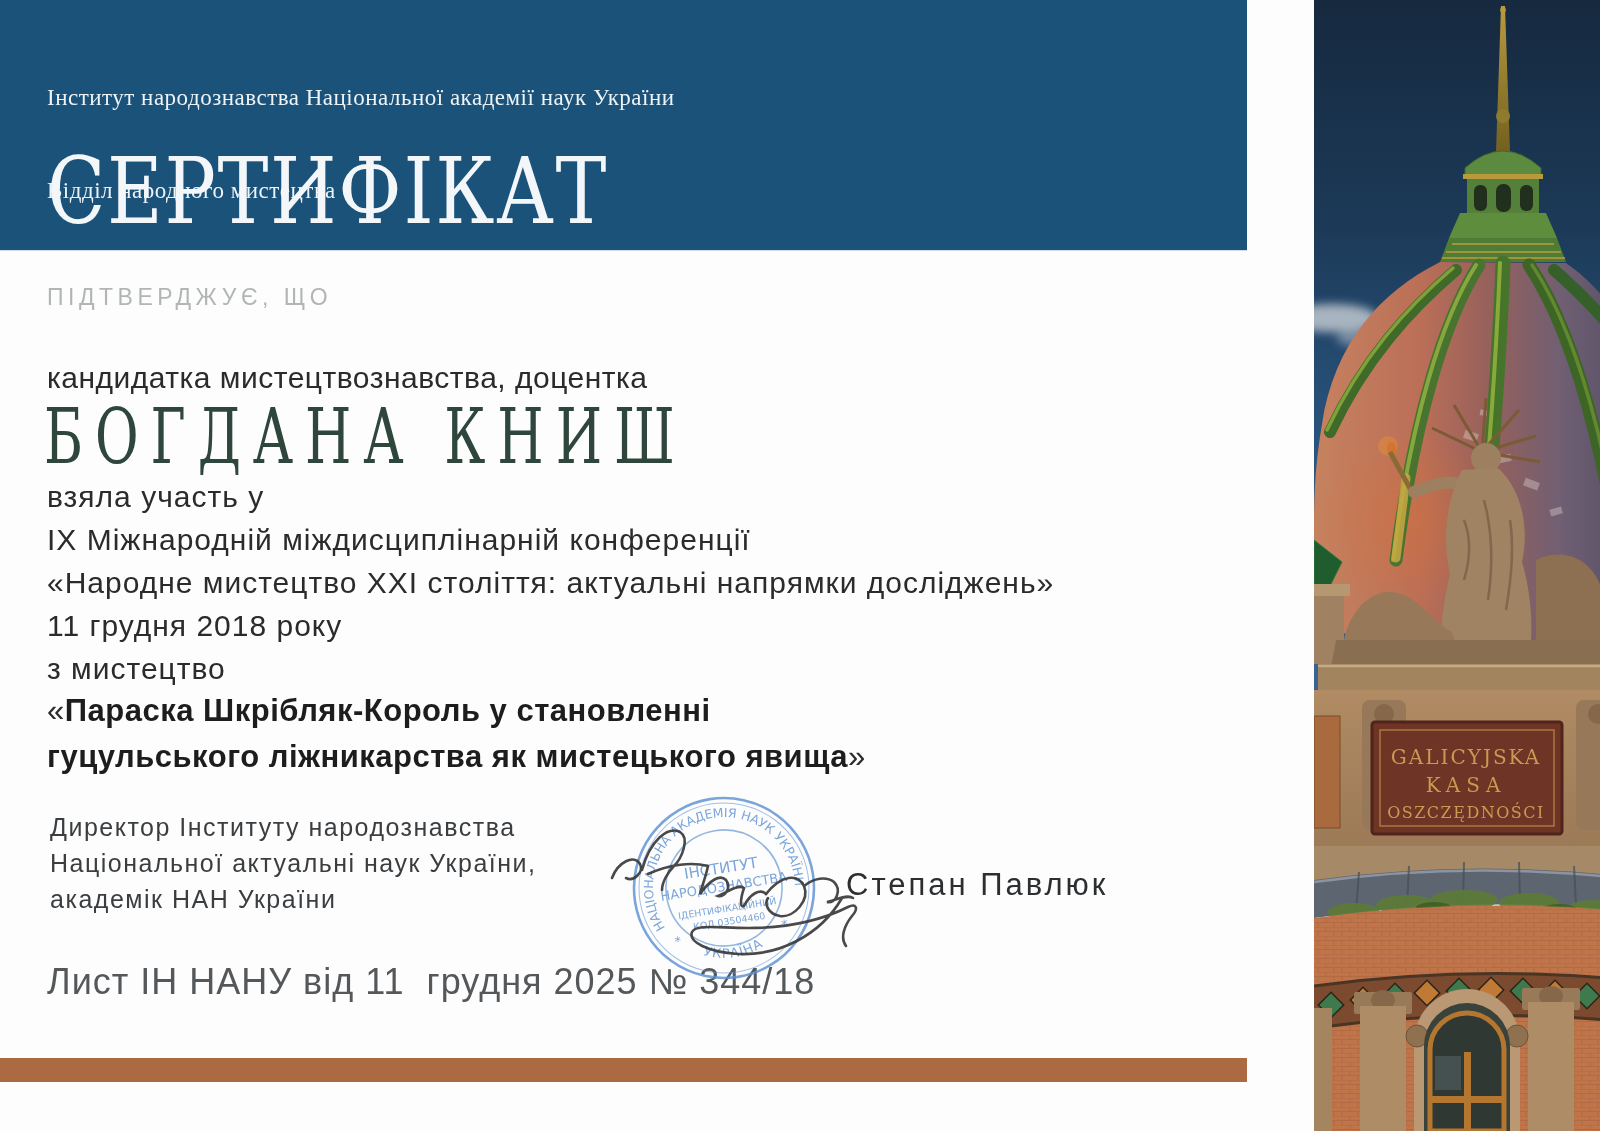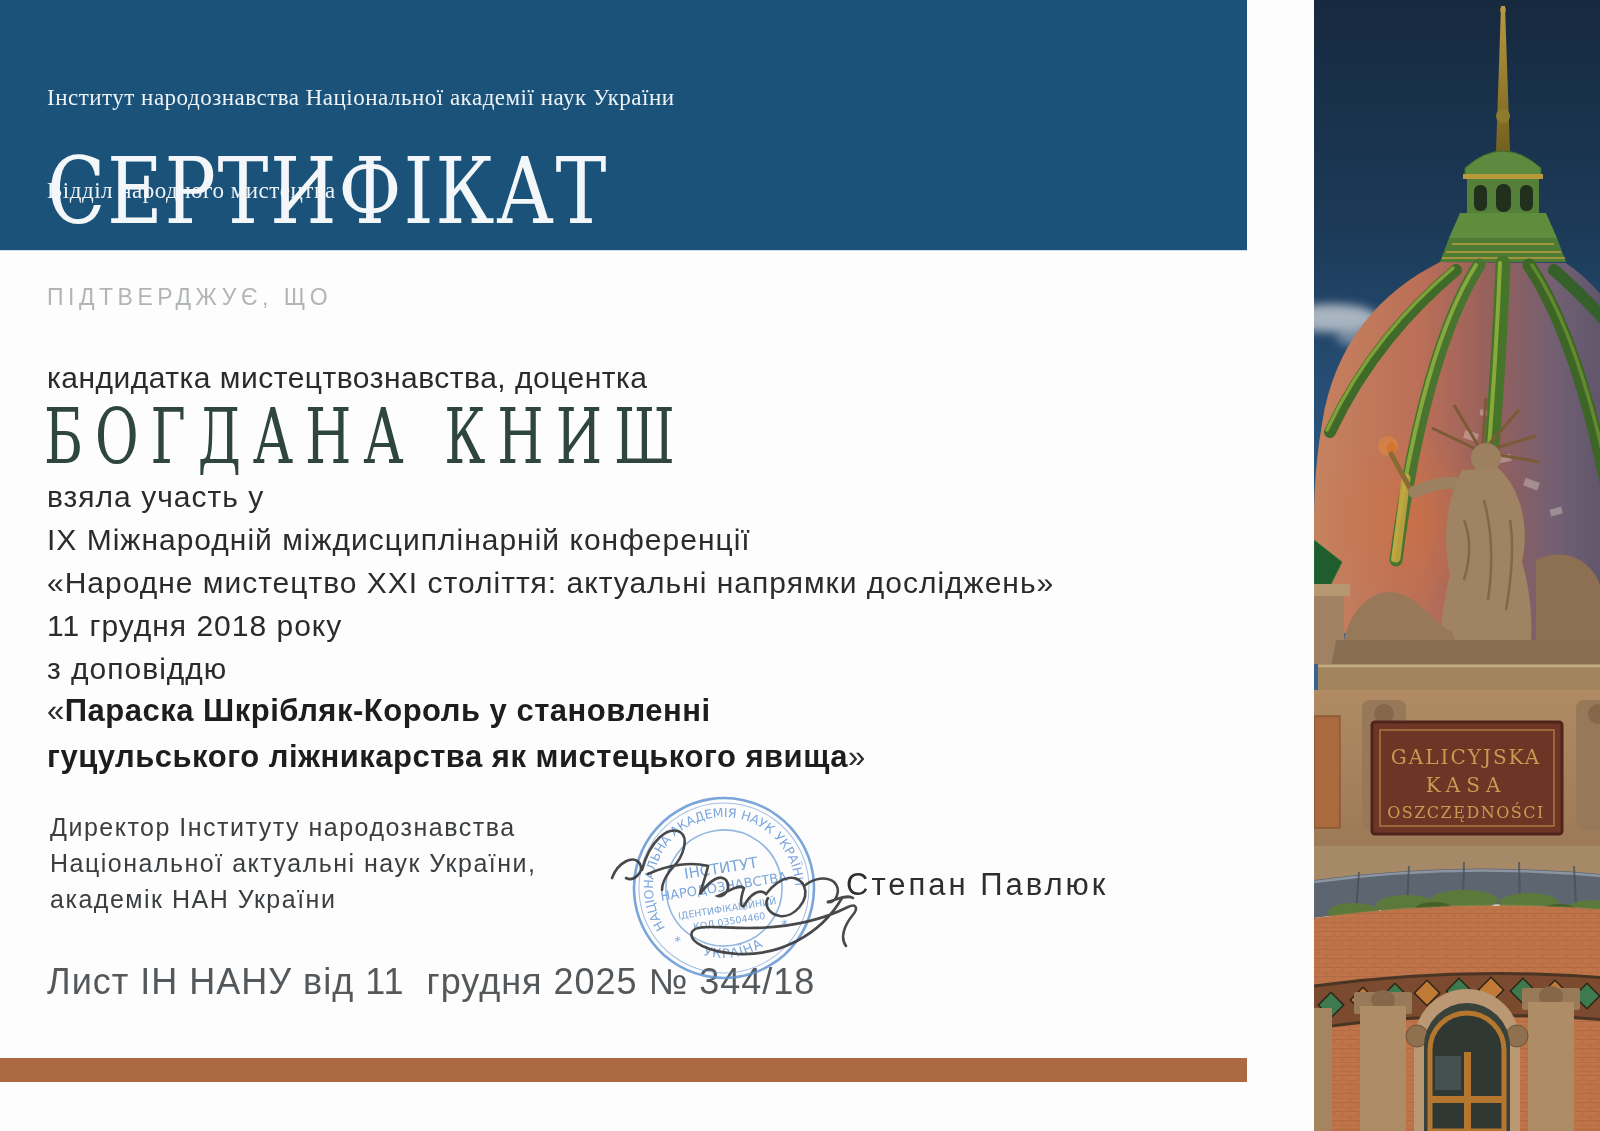--- a/index.html
+++ b/index.html
@@ -56,21 +56,21 @@
   </div>
 
   <div class="layer confirm">ПІДТВЕРДЖУЄ, ЩО</div>
   <div class="layer degree">кандидатка мистецтвознавства, доцентка</div>
   <div class="layer name">БОГДАНА КНИШ</div>
 
   <div class="layer bline" style="top:480px">взяла участь у</div>
   <div class="layer bline" style="top:523px">IX Міжнародній міждисциплінарній конференції</div>
   <div class="layer bline" style="top:566px">«Народне мистецтво XXI століття: актуальні напрямки досліджень»</div>
   <div class="layer bline" style="top:609px">11 грудня 2018 року</div>
-  <div class="layer bline" style="top:652px">з доповіддю</div>
+  <div class="layer bline" style="top:652px">з мистецтво</div>
 
   <div class="layer boldline" style="top:693px"><span class="q">«</span><b>Параска Шкрібляк-Король у становленні</b></div>
   <div class="layer role" style="top:813px">Директор Інституту народознавства</div>
 
   <div class="layer boldline" style="top:739px"><b>гуцульського ліжникарства як мистецького явища</b><span class="q">»</span></div>
   <div class="layer role" style="top:849px">Національної актуальні наук України,</div>
   <div class="layer role" style="top:885px">академік НАН України</div>
 
   <div class="layer sig-name">Степан Павлюк</div>
   <div class="layer ref">Лист ІН НАНУ від 11  грудня 2025 № 344/18</div>

